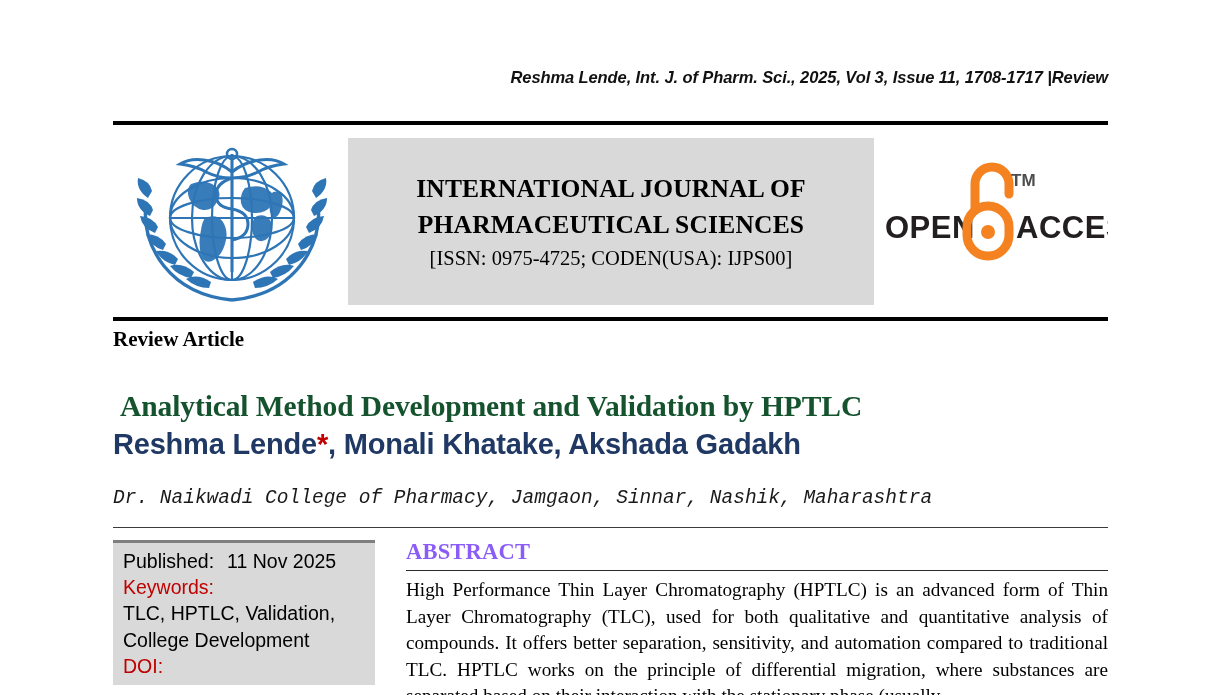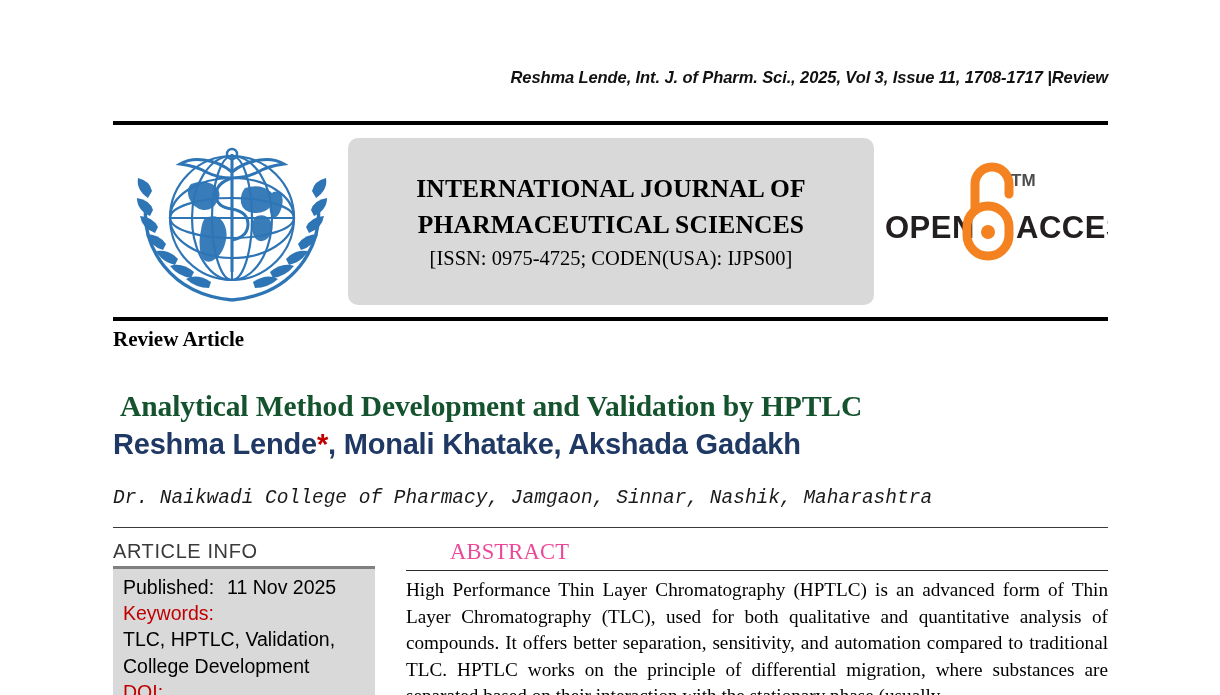--- a/index.html
+++ b/index.html
@@ -82,21 +82,20 @@
     position: absolute;
     left: 235px;
     top: 8px;
     width: 526px;
     height: 167px;
     background: #d9d9d9;
     display: flex;
     flex-direction: column;
     align-items: center;
     justify-content: center;
-    border-radius: 10px;
   }
   .journal-title {
     font-family: "Liberation Serif", serif;
     font-weight: bold;
     font-size: 25.5px;
     line-height: 1.42;
     text-align: center;
     color: #000;
     letter-spacing: 0.2px;
   }
@@ -219,27 +218,26 @@
     font-size: 19.5px;
     line-height: 1.35;
     color: #000;
     white-space: nowrap;
   }
   .info-line.label-red { color: #C00000; }
   .info-line .pub-gap { display: inline-block; width: 13px; }
 
   .abstract-heading {
     font-family: "Liberation Serif", serif;
-    font-weight: normal;
+    font-weight: bold;
     font-size: 22.5px;
-    color: #ec4899;
+    color: #8b5cf6;
     letter-spacing: 0.2px;
     line-height: 1.1;
     padding-bottom: 5px;
-    margin-left: 44px;
   }
   .abstract-rule {
     height: 1.6px;
     background: #2b2b2b;
     width: 100%;
   }
   .abstract-body {
     font-family: "Liberation Serif", serif;
     font-size: 19.2px;
     line-height: 1.375;
@@ -346,21 +344,20 @@
 
   <div class="authors">
     <span>Reshma Lende</span><span class="star">*</span><span>, Monali Khatake, Akshada Gadakh</span>
   </div>
 
   <div class="affiliation">Dr. Naikwadi College of Pharmacy, Jamgaon, Sinnar, Nashik, Maharashtra</div>
 
   <div class="rule-thin-full"></div>
 
   <div class="col-info">
-    <div class="info-heading">ARTICLE INFO</div>
     <div class="info-rule"></div>
     <div class="info-box">
       <div class="info-line">
         <span>Published:</span><span class="pub-gap"></span><span>11 Nov 2025</span>
       </div>
       <div class="info-line label-red">Keywords:</div>
       <div class="info-line">TLC, HPTLC, Validation,</div>
       <div class="info-line">College Development</div>
       <div class="info-line label-red">DOI:</div>
     </div>

